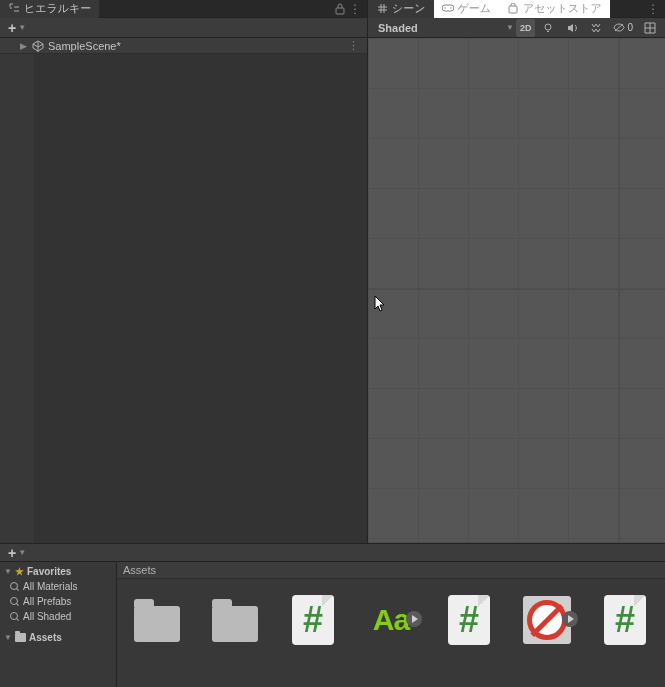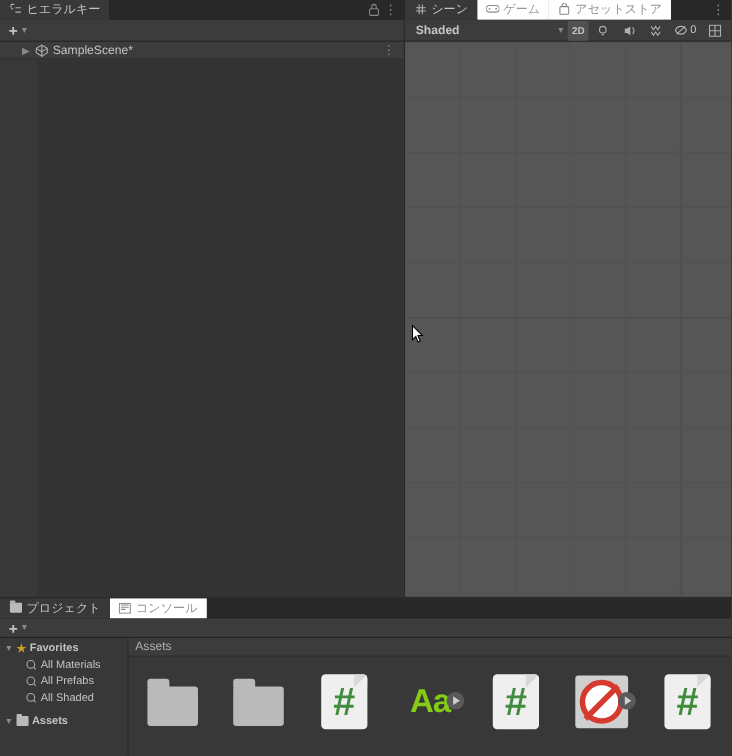--- a/index.html
+++ b/index.html
@@ -1,20 +1,20 @@
 <!DOCTYPE html>
 <html><head>
 <meta charset="utf-8">
 <style>
   * { margin: 0; padding: 0; box-sizing: border-box; font-family: "Segoe UI", "Hiragino Kaku Gothic Pro", sans-serif; }
   body { background: #383838; color: #c4c4c4; font-size: 11px; overflow: hidden; width: 665px; height: 687px; }
   
   .root { display: flex; flex-direction: column; height: 687px; }
   .top-area { display: flex; height: 543px; }
-  .hierarchy-panel { width: 368px; background: #0c4a6e; display: flex; flex-direction: column; border-right: 1px solid #232323; }
+  .hierarchy-panel { width: 368px; background: #f9a8d4; display: flex; flex-direction: column; border-right: 1px solid #232323; }
   .scene-panel { flex: 1; background: #3a3a3a; display: flex; flex-direction: column; overflow: hidden; }
   .bottom-area { flex: 1; background: #3c3c3c; border-top: 1px solid #232323; display: flex; flex-direction: column; }
   
   
   .tabs-row { display: flex; align-items: center; height: 18px; background: #282828; border-bottom: 1px solid #232323; }
   .tab { display: flex; align-items: center; gap: 4px; padding: 0 8px; height: 18px; background: #383838; color: #c4c4c4; cursor: pointer; }
   .tab.inactive { background: #ffffff; color: #949494; }
   .tab-icon { width: 12px; height: 12px; display: inline-flex; align-items: center; justify-content: center; }
   .tabs-right { margin-left: auto; display: flex; align-items: center; gap: 4px; padding-right: 6px; color: #888; }
   
@@ -53,21 +53,21 @@
   }
   .cursor-arrow { position: absolute; left: 6px; top: 257px; width: 12px; height: 18px; pointer-events: none; }
   
   
   .bottom-tabs { display: flex; align-items: center; height: 18px; background: #282828; border-bottom: 1px solid #232323; }
   .panel-toolbar { display: flex; align-items: center; height: 18px; border-bottom: 1px solid #232323; padding: 0 4px; }
   .project-body { flex: 1; display: flex; overflow: hidden; }
   .project-tree { width: 118px; background: #383838; border-right: 1px solid #232323; overflow: auto; padding-top: 2px; }
   .ptree-row { display: flex; align-items: center; height: 15px; padding-left: 4px; gap: 3px; cursor: pointer; font-size: 10px; }
   .ptree-row.header { font-weight: 600; color: #c4c4c4; }
-  .ptree-row.child { padding-left: 24px; color: #c4c4c4; }
+  .ptree-row.child { padding-left: 10px; color: #c4c4c4; }
   .star-icon { color: #c9a227; font-size: 10px; }
   .folder-mini { width: 11px; height: 9px; background: #bababa; border-radius: 1px; position: relative; display:inline-block;}
   .folder-mini::before { content:""; position:absolute; top:-2px; left:0; width:5px; height:2px; background:#bababa; border-radius:1px 1px 0 0;}
   .search-mini { display:inline-block; width: 10px; height: 10px; position: relative; }
   .search-mini::before { content:""; position:absolute; width:6px; height:6px; border:1px solid #aaa; border-radius:50%; }
   .search-mini::after { content:""; position:absolute; left:6px; top:7px; width:3px; height:1px; background:#aaa; transform:rotate(45deg);}
   .tri-sm { font-size: 8px; color: #888; width: 8px; display:inline-block;}
   
   .assets-area { flex: 1; background: #383838; display: flex; flex-direction: column; }
   .breadcrumb { height: 17px; background: #3c3c3c; border-bottom: 1px solid #2e2e2e; display: flex; align-items: center; padding: 0 6px; font-size: 11px; color: #b0b0b0; }
@@ -210,37 +210,20 @@
       <div class="viewport">
         <div class="grid"></div>
         <svg class="cursor-arrow" viewBox="0 0 12 18">
             <path d="M1 1l0 13 3-3 2 5 2-1-2-5 4 0z" fill="#fff" stroke="#000" stroke-width="1"></path>
           </svg>
       </div>
     </div>
   </div>
 
   <div class="bottom-area">
-    <div class="bottom-tabs">
-      <div class="tab">
-        <span class="tab-icon">
-            <span class="folder-mini"></span>
-          </span>
-        <span>プロジェクト</span>
-      </div>
-      <div class="tab inactive">
-        <span class="tab-icon">
-          <svg width="11" height="10" viewBox="0 0 11 10">
-              <rect x="0.5" y="0.5" width="10" height="9" stroke="#888" fill="none"></rect>
-              <path d="M2 2h7M2 4h7M2 6h4" stroke="#888"></path>
-            </svg>
-        </span>
-        <span>コンソール</span>
-      </div>
-    </div>
     <div class="panel-toolbar">
       <div class="plus-btn">
         <span style="font-size:14px;font-weight:600;">+</span>
         <span class="dropdown-caret">▼</span>
       </div>
     </div>
     <div class="project-body">
       <div class="project-tree">
         <div class="ptree-row header">
           <span class="tri-sm">▼</span>

